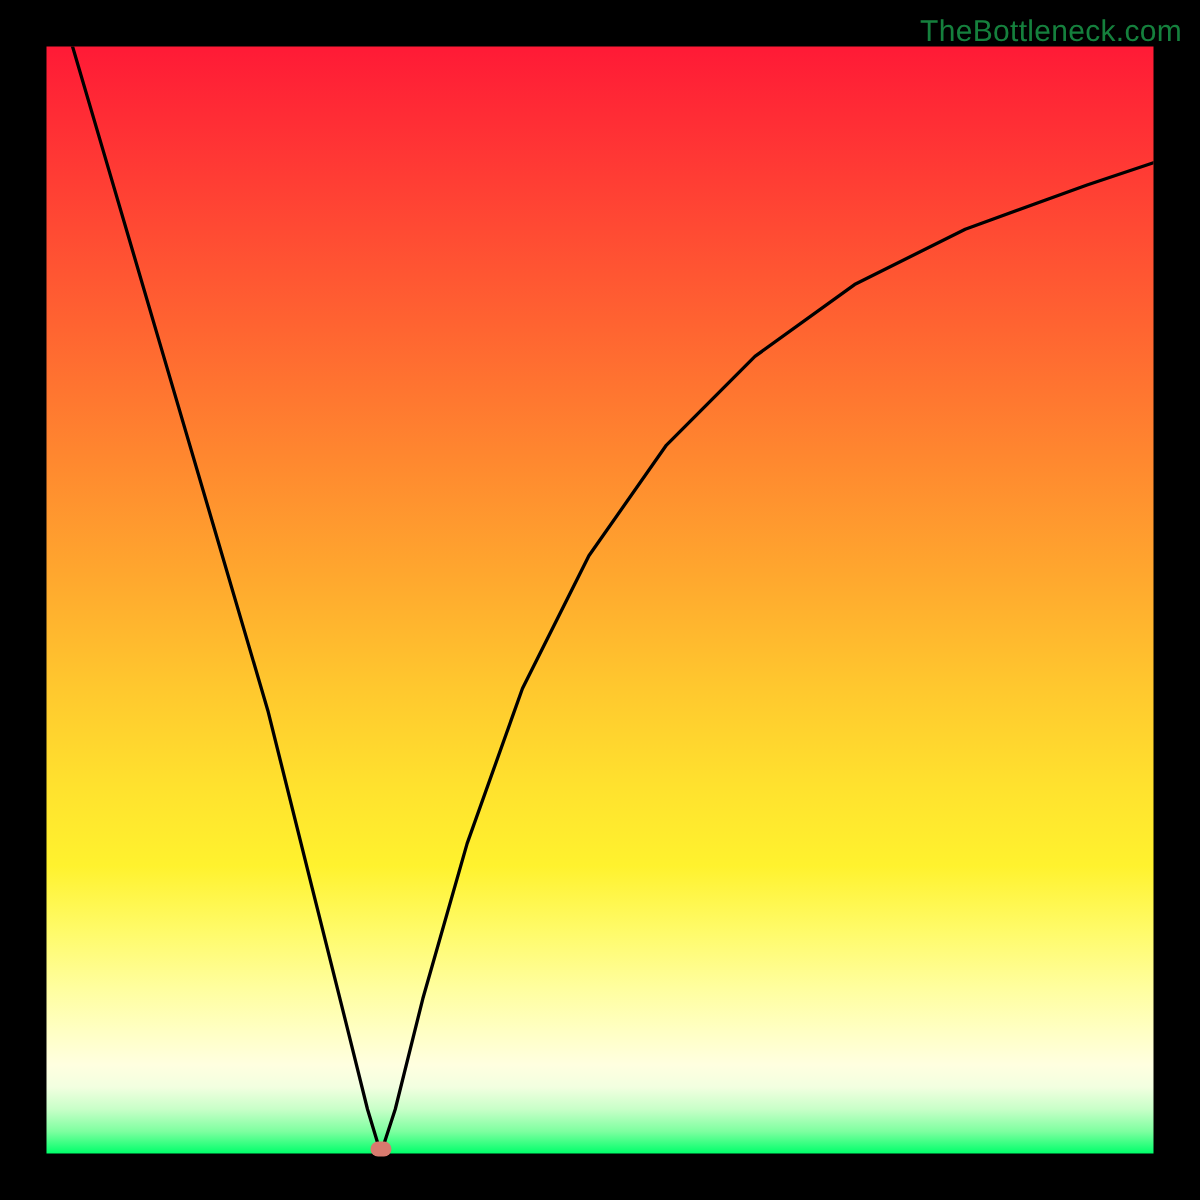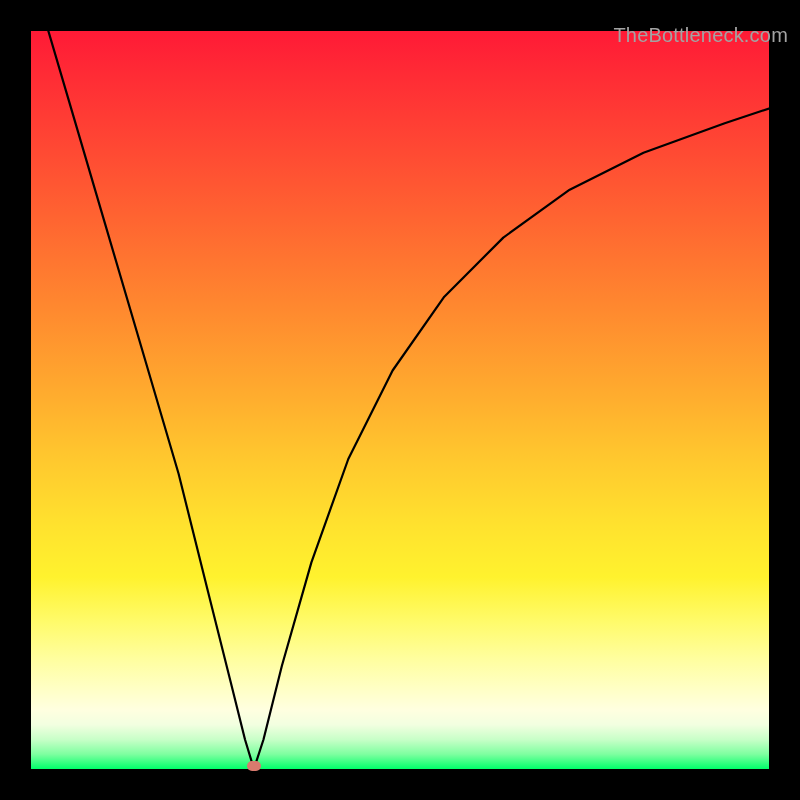--- a/index.html
+++ b/index.html
@@ -53,23 +53,23 @@
   .marker {
     position: absolute;
     width: 14px;
     height: 10px;
     border-radius: 5px;
     background: #d87a6e;
     transform: translate(-50%, -50%);
   }
   .watermark {
     position: absolute;
-    top: 24px;
+    top: 10px;
     right: 12px;
-    color: #a3a3a3;
+    color: #15803d;
     font-size: 20px;
     font-weight: 400;
     letter-spacing: 0.2px;
     user-select: none;
   }
 </style>
 </head>
 <body>
 
 <div class="frame">

